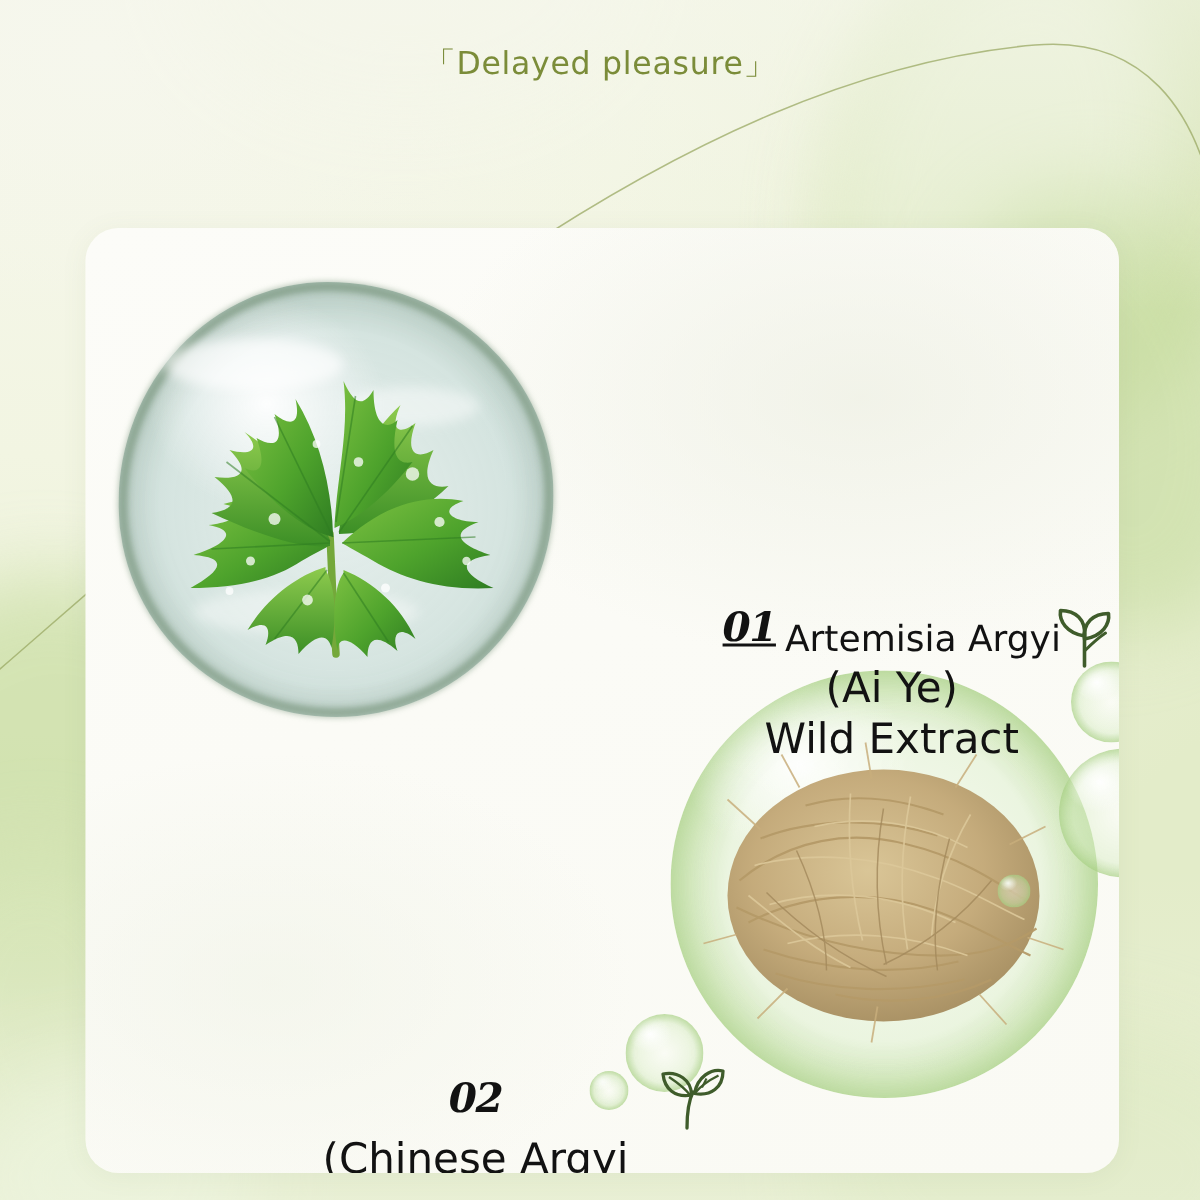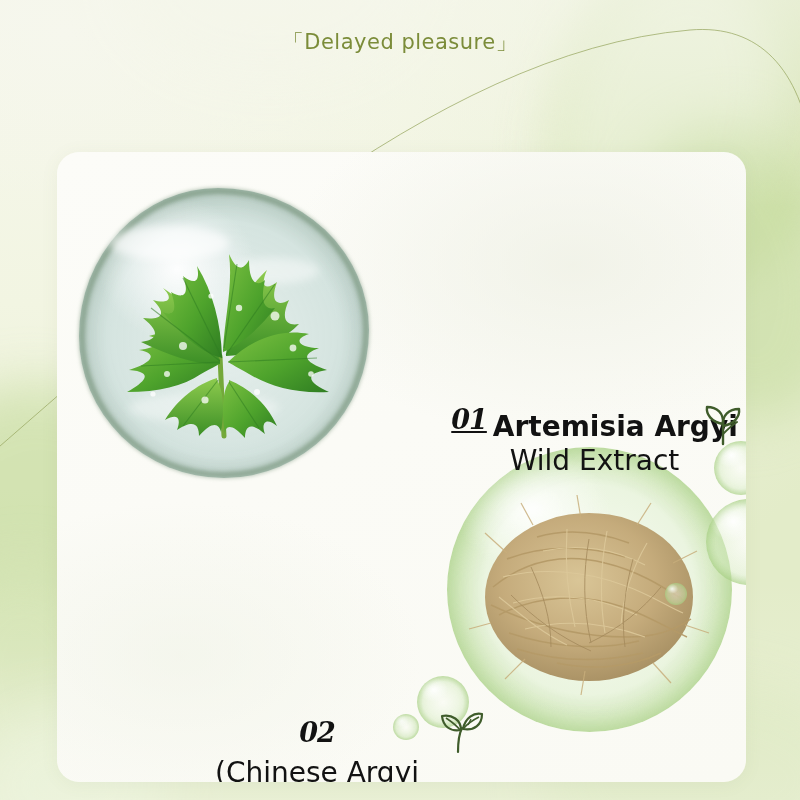--- a/index.html
+++ b/index.html
@@ -93,21 +93,21 @@
   .item{position:absolute;}
   .item-01{left:405px;top:258px;width:265px;}
   .item-02{left:105px;top:572px;width:310px;}
   .item-line1{display:flex;align-items:baseline;justify-content:center;gap:6px;white-space:nowrap;text-align:center;}
   .num{
     font-style:italic;font-weight:700;font-size:27px;color:#121212;
     font-family:"DejaVu Serif","Liberation Serif",serif;letter-spacing:-1px;
     position:relative;top:-7px;
   }
   .num.underlined{text-decoration:underline;text-underline-offset:2px;}
-  .nametext{font-size:28px;color:#121212;font-weight:700;}
+  .nametext{font-size:24px;color:#121212;font-weight:400;}
   .item-sub{text-align:center;font-size:28px;color:#121212;line-height:1.18;margin-top:1px;}
   .leaf-badge{position:absolute;}
   .lb1{right:-18px;top:-6px;width:44px;height:44px;}
   .lb2{right:-12px;top:-16px;width:46px;height:46px;}
 </style>
 </head>
 <body>
 
 <div class="stage">
 
@@ -259,20 +259,21 @@
       <div class="mini" style="left:-30px;bottom:4px;width:52px;height:52px;"></div>
       <div class="mini" style="left:-54px;bottom:-8px;width:26px;height:26px;"></div>
     </div>
     <div class="mini" style="position:absolute;left:608px;top:431px;width:22px;height:22px;"></div>
 
     <div class="item item-01">
       <div class="item-line1">
         <span class="num underlined">01</span>
         <span class="nametext">Artemisia Argyi</span>
       </div>
+      <div class="item-sub">(Ai Ye)</div>
       <div class="item-sub">Wild Extract</div>
       <span class="leaf-badge lb1">
         <svg viewBox="0 0 44 44">
           <path d="M22 40 C 22 30 22 24 22 18" stroke="#3f5c2b" stroke-width="2.4" fill="none" stroke-linecap="round"></path>
           <path d="M22 20 C 10 18 5 10 6 3 C 16 3 23 9 22 20 Z" fill="none" stroke="#3f5c2b" stroke-width="2.4" stroke-linejoin="round"></path>
           <path d="M22 22 C 34 20 39 12 38 5 C 28 5 21 11 22 22 Z" fill="none" stroke="#3f5c2b" stroke-width="2.4" stroke-linejoin="round"></path>
           <path d="M22 30 C 28 24 33 20 36 18" stroke="#3f5c2b" stroke-width="2" fill="none" stroke-linecap="round"></path>
         </svg>
       </span>
     </div>

